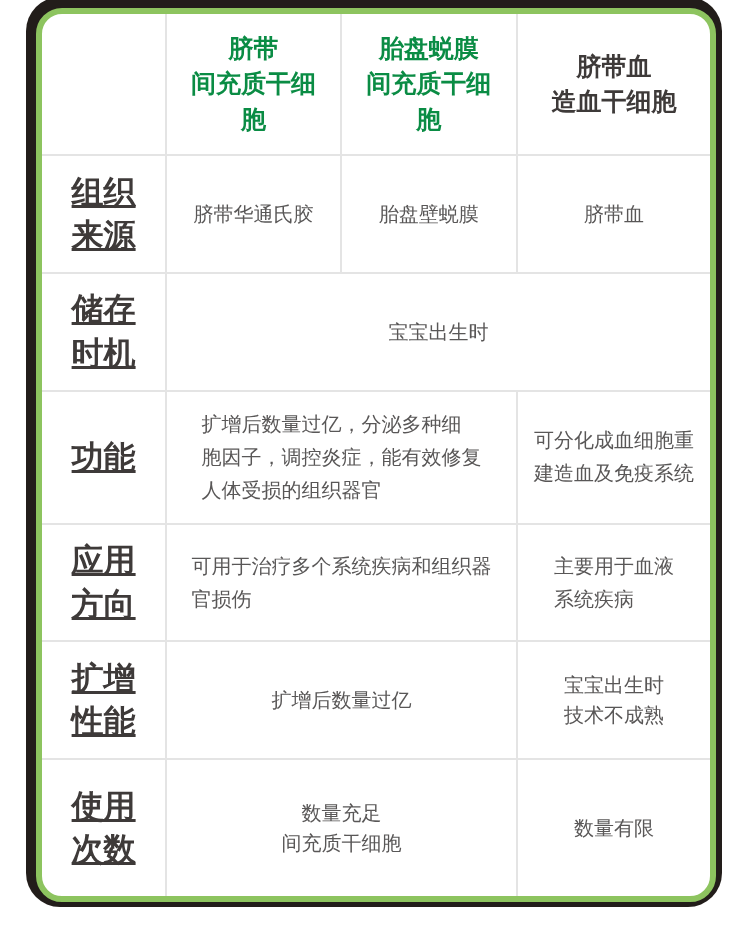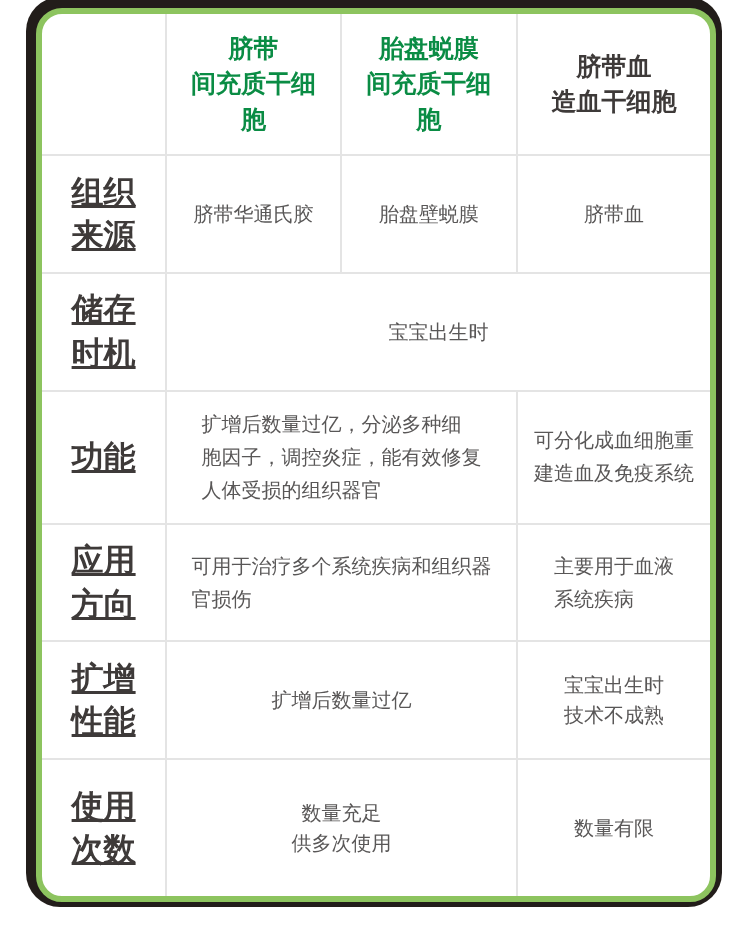--- a/index.html
+++ b/index.html
@@ -140,19 +140,19 @@
       <tr class="r-5">
         <td class="label"><span class="txt">扩增性能</span></td>
         <td class="body" colspan="2"><span class="txt">扩增后数量过亿</span></td>
         <td class="body"><span class="txt">宝宝出生时
 技术不成熟</span></td>
       </tr>
 
       <tr class="r-6">
         <td class="label"><span class="txt">使用次数</span></td>
         <td class="body" colspan="2"><span class="txt">数量充足
-供多次使用</span></td>
+间充质干细胞</span></td>
         <td class="body"><span class="txt">数量有限</span></td>
       </tr>
 
     </tbody>
   </table>
 </div>
 
 </body></html>

